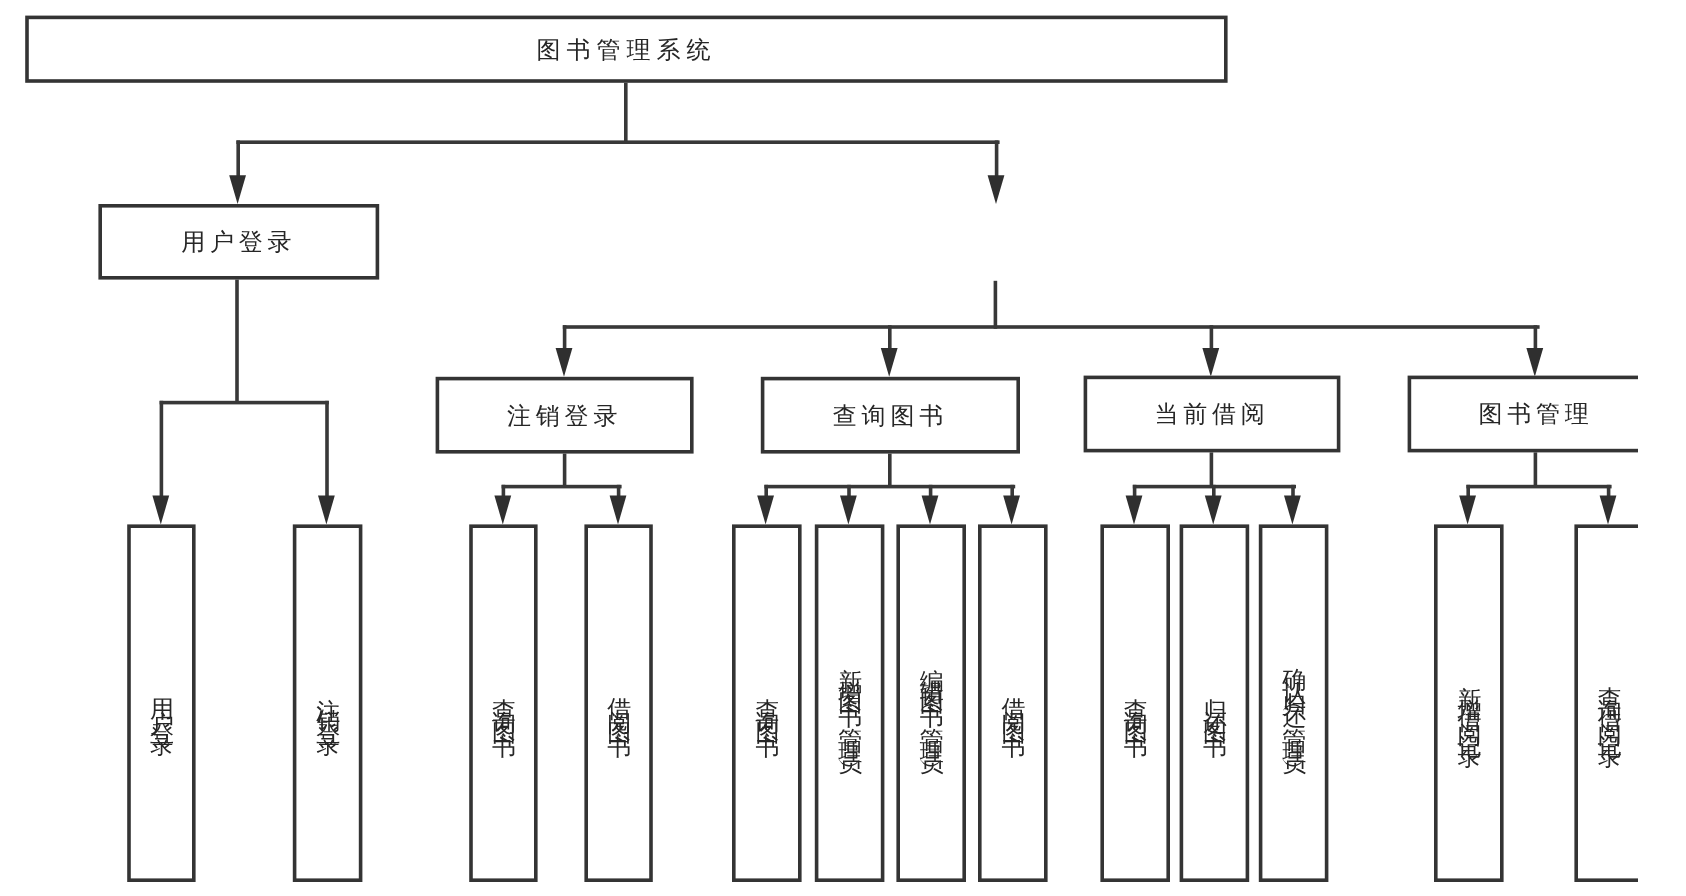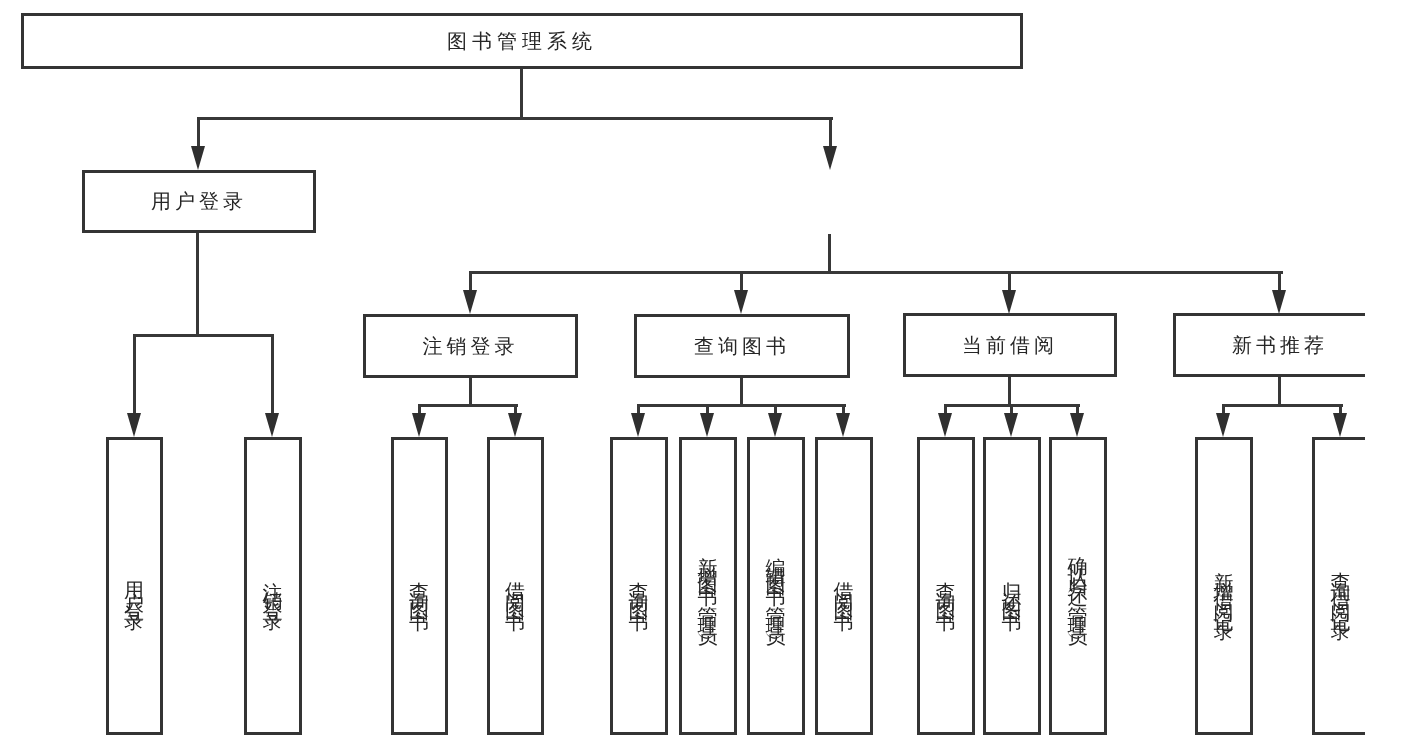--- a/index.html
+++ b/index.html
@@ -63,21 +63,21 @@
   <div class="ln" style="left:740px;  top:271px; width:3px;   height:21px;"></div>
   <div class="ar" style="left:734px;  top:290px;"></div>
   <div class="ln" style="left:1008px; top:271px; width:3px;   height:21px;"></div>
   <div class="ar" style="left:1002px; top:290px;"></div>
   <div class="ln" style="left:1278px; top:271px; width:3px;   height:21px;"></div>
   <div class="ar" style="left:1272px; top:290px;"></div>
 
   <div class="box" style="left:363px;  top:314px; width:215px; height:64px;">注销登录</div>
   <div class="box" style="left:634px;  top:314px; width:216px; height:64px;">查询图书</div>
   <div class="box" style="left:903px;  top:313px; width:214px; height:64px;">当前借阅</div>
-  <div class="box" style="left:1173px; top:313px; width:214px; height:64px;">新书推荐</div>
+  <div class="box" style="left:1173px; top:313px; width:214px; height:64px;">图书管理</div>
 
   <div class="ln" style="left:469px; top:378px; width:3px;   height:28px;"></div>
   <div class="ln" style="left:418px; top:404px; width:100px; height:3px;"></div>
   <div class="ln" style="left:418px; top:404px; width:3px;   height:11px;"></div>
   <div class="ar" style="left:412px; top:413px;"></div>
   <div class="ln" style="left:514px; top:404px; width:3px;   height:11px;"></div>
   <div class="ar" style="left:508px; top:413px;"></div>
 
   <div class="ln" style="left:740px; top:378px; width:3px;   height:28px;"></div>
   <div class="ln" style="left:637px; top:404px; width:209px; height:3px;"></div>

